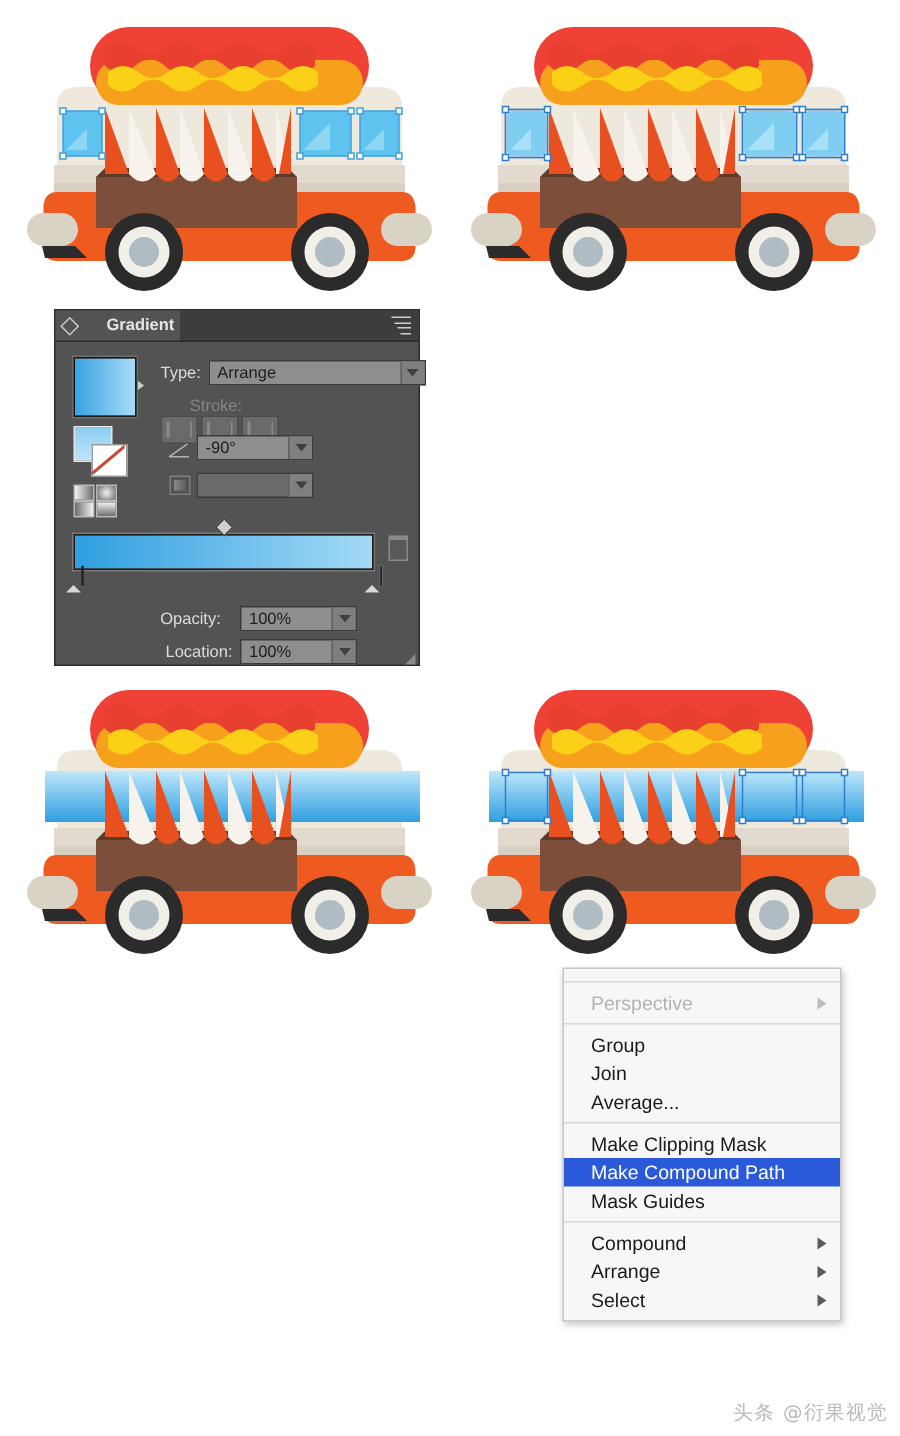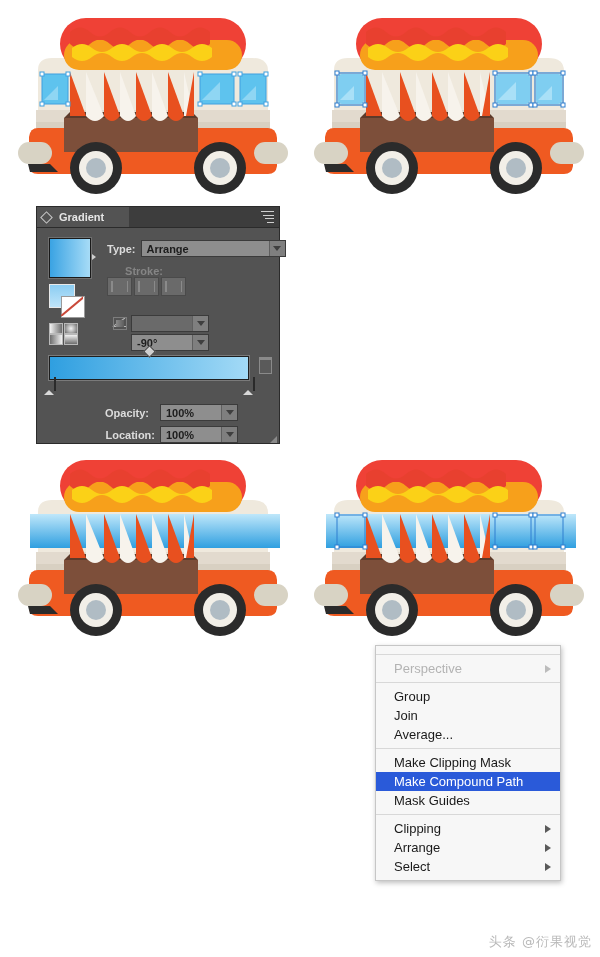--- a/index.html
+++ b/index.html
@@ -40,22 +40,22 @@
     height: 20px;
     background: #3d3d3d;
     display: flex;
     align-items: center;
     border-bottom: 1px solid #2b2b2b;
     position: relative;
   }
   .panel-tab {
     display: flex;
     align-items: center;
-    gap: 8px;
-    padding: 0 25px 0 5px;
+    gap: 20px;
+    padding: 0 4px 0 5px;
     height: 100%;
     background: #535353;
     color: #e6e6e6;
     font-size: 11px;
     font-weight: bold;
   }
   .diamond-icon {
     width: 7px; height: 7px;
     border: 1px solid #c9c9c9;
     transform: rotate(45deg);
@@ -69,21 +69,21 @@
     display: flex; flex-direction: column; justify-content: space-between;
   }
   .panel-menu-btn i {
     display: block; height: 1px; background: #cfcfcf;
   }
   .panel-menu-btn i:nth-child(1){ width: 13px; }
   .panel-menu-btn i:nth-child(2){ width: 11px; margin-left:2px;}
   .panel-menu-btn i:nth-child(3){ width: 9px; margin-left:4px;}
   .panel-menu-btn i:nth-child(4){ width: 7px; margin-left:6px;}
 
-  .panel-body { position: relative; height: 217px; font-weight: bold; }
+  .panel-body { position: relative; height: 217px; }
 
   .grad-thumb {
     position: absolute; left: 12px; top: 10px;
     width: 40px; height: 38px;
     background: linear-gradient(to right, #3aa3e3, #a7dcf7);
     border: 1px solid #1a1a1a;
     box-shadow: 0 0 0 1px #6f6f6f;
   }
   .grad-thumb-arrow {
     position: absolute; left: 55px; top: 26px;
@@ -529,21 +529,21 @@
       <span class="row-label dim">Stroke:</span>
       <div class="stroke-btns">
         <span class="stroke-btn"></span>
         <span class="stroke-btn"></span>
         <span class="stroke-btn"></span>
       </div>
     </div>
 
     <div class="row" style="left:76px; top:62px;">
       <span class="angle-icon"></span>
-      <div class="combo" style="width:78px;margin-top:44px;">
+      <div class="combo" style="width:78px;">
         <span class="val">-90°</span>
         <span class="caret"></span>
       </div>
     </div>
 
     <div class="row" style="left:76px; top:87px;">
       <span class="rev-icon"></span>
       <div class="combo disabled" style="width:78px;">
         <span class="val"></span>
         <span class="caret"></span>
@@ -587,18 +587,18 @@
     <div class="menu-item disabled"><span>Perspective</span><span class="submenu-arrow"></span></div>
     <div class="menu-sep"></div>
     <div class="menu-item"><span>Group</span></div>
     <div class="menu-item"><span>Join</span></div>
     <div class="menu-item"><span>Average...</span></div>
     <div class="menu-sep"></div>
     <div class="menu-item"><span>Make Clipping Mask</span></div>
     <div class="menu-item selected"><span>Make Compound Path</span></div>
     <div class="menu-item"><span>Mask Guides</span></div>
     <div class="menu-sep"></div>
-    <div class="menu-item"><span>Clipping</span><span class="submenu-arrow"></span></div>
+    <div class="menu-item"><span>Compound</span><span class="submenu-arrow"></span></div>
     <div class="menu-item"><span>Arrange</span><span class="submenu-arrow"></span></div>
     <div class="menu-item"><span>Select</span><span class="submenu-arrow"></span></div>
   </div>
 
 <div class="watermark">头条 @衍果视觉</div>
 
 </body></html>

